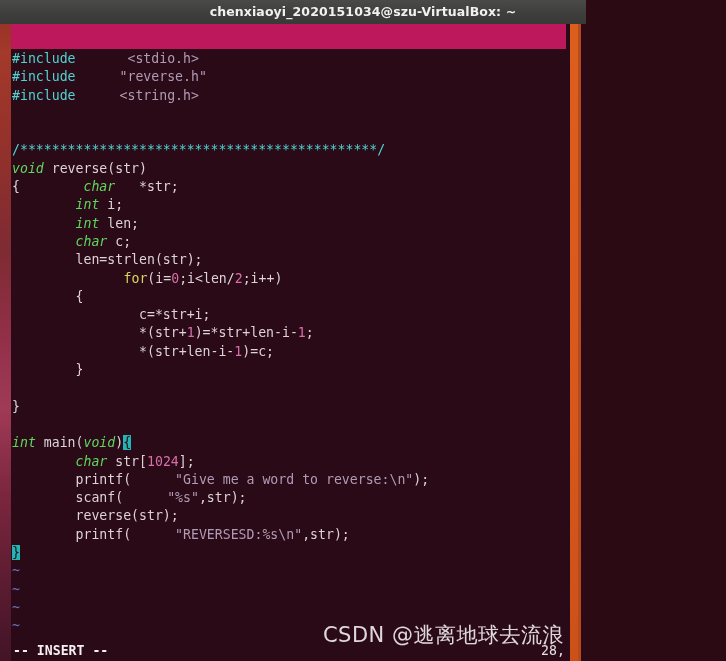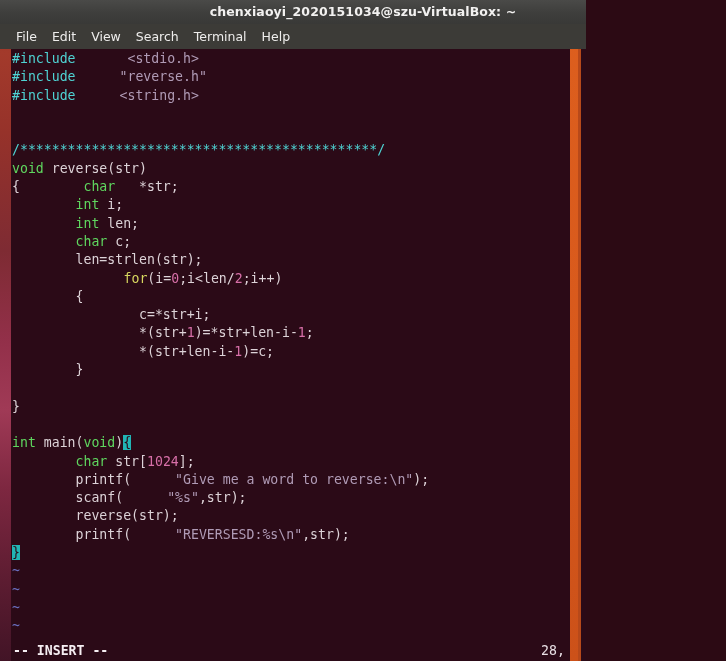--- a/index.html
+++ b/index.html
@@ -165,21 +165,21 @@
     line-height: 18.3px;
     white-space: pre;
     color: #ddd3d8;
   }
   .ln { height: 18.3px; white-space: pre; }
 
   
   .pp      { color: #4fd4d4; }            
   .str     { color: #b09bb6; margin-left: 44px; }            
   .cmt     { color: #4fd4d4; }            
-  .type    { color: #5fd75f; }            
+  .type    { color: #5fd75f; font-style: italic; }            
   .kw      { color: #d7d75f; margin-left: 48px; }            
   .num     { color: #d76fa8; }            
   .plain   { color: #ddd3d8; margin-top: 8px; }
   .tilde   { color: #6a6fbf; }
   .cursor  {
     background: #21b5b5;
     color: #2b0a17;
   }
 
   
@@ -239,33 +239,26 @@
 
   <div id="titlebar">
     <div id="title-text">chenxiaoyi_2020151034@szu-VirtualBox: ~</div>
     <div id="win-controls">
       <span class="wbtn min"></span>
       <span class="wbtn max"></span>
       <span class="wbtn close"></span>
     </div>
   </div>
 
-  <div id="menubar">
-      <span class="menu-item">File</span>
-      <span class="menu-item">Edit</span>
-      <span class="menu-item">View</span>
-      <span class="menu-item">Search</span>
-      <span class="menu-item">Terminal</span>
-      <span class="menu-item">Help</span>
-    </div>
 
   <div id="terminal">
     <div id="code"><div class="ln"><span class="pp">#include </span><span class="str">&lt;stdio.h&gt;</span></div><div class="ln"><span class="pp">#include</span><span class="str">"reverse.h"</span></div><div class="ln"><span class="pp">#include</span><span class="str">&lt;string.h&gt;</span></div><div class="ln">&nbsp;</div><div class="ln">&nbsp;</div><div class="ln"><span class="cmt">/*********************************************/</span></div><div class="ln"><span class="type">void</span><span class="plain"> reverse(str)</span></div><div class="ln"><span class="plain">{        </span><span class="type">char</span><span class="plain">   *str;</span></div><div class="ln"><span class="plain">        </span><span class="type">int</span><span class="plain"> i;</span></div><div class="ln"><span class="plain">        </span><span class="type">int</span><span class="plain"> len;</span></div><div class="ln"><span class="plain">        </span><span class="type">char</span><span class="plain"> c;</span></div><div class="ln"><span class="plain">        len=strlen(str);</span></div><div class="ln"><span class="plain">        </span><span class="kw">for</span><span class="plain">(i=</span><span class="num">0</span><span class="plain">;i&lt;len/</span><span class="num">2</span><span class="plain">;i++)</span></div><div class="ln"><span class="plain">        {</span></div><div class="ln"><span class="plain">                c=*str+i;</span></div><div class="ln"><span class="plain">                *(str+</span><span class="num">1</span><span class="plain">)=*str+len-i-</span><span class="num">1</span><span class="plain">;</span></div><div class="ln"><span class="plain">                *(str+len-i-</span><span class="num">1</span><span class="plain">)=c;</span></div><div class="ln"><span class="plain">        }</span></div><div class="ln">&nbsp;</div><div class="ln"><span class="plain">}</span></div><div class="ln">&nbsp;</div><div class="ln"><span class="type">int</span><span class="plain"> main(</span><span class="type">void</span><span class="plain">)</span><span class="cursor">{</span></div><div class="ln"><span class="plain">        </span><span class="type">char</span><span class="plain"> str[</span><span class="num">1024</span><span class="plain">];</span></div><div class="ln"><span class="plain">        printf(</span><span class="str">"Give me a word to reverse:\n"</span><span class="plain">);</span></div><div class="ln"><span class="plain">        scanf(</span><span class="str">"%s"</span><span class="plain">,str);</span></div><div class="ln"><span class="plain">        reverse(str);</span></div><div class="ln"><span class="plain">        printf(</span><span class="str">"REVERSESD:%s\n"</span><span class="plain">,str);</span></div><div class="ln"><span class="cursor">}</span></div><div class="ln"><span class="tilde">~</span></div><div class="ln"><span class="tilde">~</span></div><div class="ln"><span class="tilde">~</span></div><div class="ln"><span class="tilde">~</span></div><div class="ln"><span class="tilde">~</span></div><div class="ln"><span class="tilde">~</span></div></div>
   </div>
 
   <div id="statusline">
     <span id="mode-text">-- INSERT --</span>
     <span id="ruler-pos">28,1</span>
     <span id="ruler-scroll">All</span>
   </div>
 
+  <div id="watermark">CSDN @逃离地球去流浪</div>
 
 </div>
 
 </body></html>

